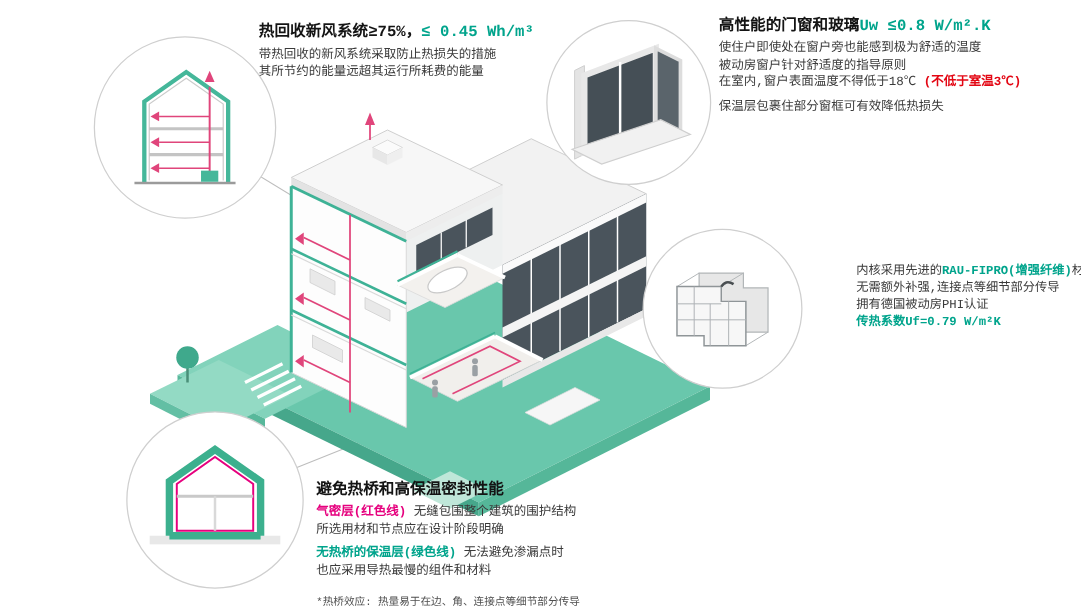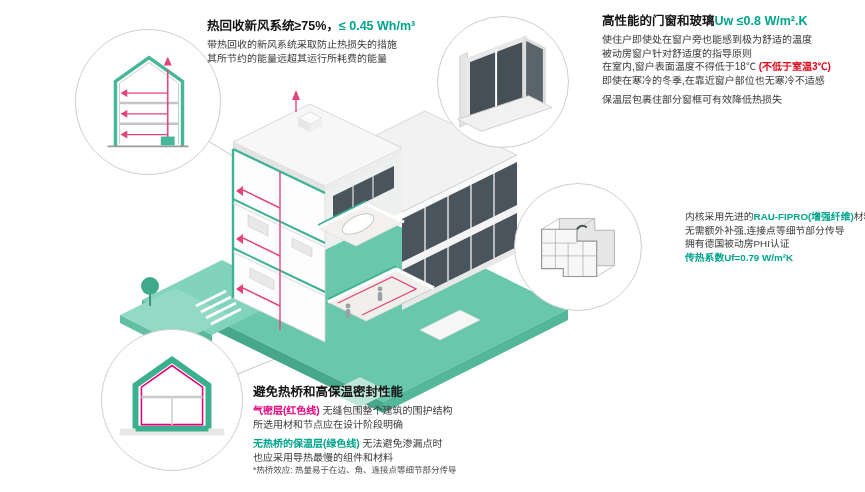--- a/index.html
+++ b/index.html
@@ -1,38 +1,38 @@
 <!DOCTYPE html>
 <html lang="zh-CN"><head>
 <meta charset="utf-8">
 <style>
   * { margin:0; padding:0; box-sizing:border-box; }
   html,body { background:#ffffff; }
   .page {
     position:relative; width:865px; height:492px; overflow:hidden;
     background:#ffffff;
-    font-family:Liberation Sans, sans-serif;
+    font-family:Liberation Mono, monospace;
   }
   svg.stage { position:absolute; left:0; top:0; z-index:1; }
   .circle {
     position:absolute; border-radius:50%; background:#fff;
     border:1px solid #cfcfcf; overflow:hidden; z-index:2;
   }
   .circle svg { width:100%; height:100%; display:block; }
   .txt {
     position:absolute; z-index:3; font-size:10px; line-height:13.5px;
     color:#3a3a3a; white-space:nowrap;
   }
   .h { font-weight:bold; font-size:12.5px; line-height:16px; color:#141414; margin-bottom:4px; }
   .green { color:#00a48c; }
   .red { color:#e30613; }
   .magenta { color:#e6007e;margin-top:12px; }
   .b { font-weight:bold; }
   .gap { height:6px; }
-  .note { font-size:8.5px; color:#4f4f4f; margin-top:0; }
+  .note { font-size:8.5px; color:#4f4f4f; margin-top:12px; }
 </style>
 </head>
 <body>
 
 <div class="page">
 
   <svg class="stage" width="865" height="492" viewBox="0 0 865 492">
 
     <g stroke="#bdbdbd" stroke-width="0.9">
       <line x1="190" y1="130" x2="272" y2="180"></line>
@@ -214,26 +214,25 @@
       <line x1="71" y1="68" x2="71" y2="96" stroke="#d9d9d9" stroke-width="2"></line>
     </svg>
   </div>
 
   <div class="txt" style="left:207px;top:18px">
     <div class="h"><span>热回收新风系统≥75%，</span><span class="green">≤ 0.45 Wh/m³</span></div>
     <div>带热回收的新风系统采取防止热损失的措施</div>
     <div>其所节约的能量远超其运行所耗费的能量</div>
   </div>
 
-  <div class="txt" style="left:602px;top:13px">
+  <div class="txt" style="left:575px;top:13px">
     <div class="h"><span>高性能的门窗和玻璃</span><span class="green">Uw ≤0.8 W/m².K</span></div>
     <div>使住户即使处在窗户旁也能感到极为舒适的温度</div>
     <div>被动房窗户针对舒适度的指导原则</div>
     <div><span>在室内,窗户表面温度不得低于18℃ </span><span class="red b">(不低于室温3℃)</span></div>
-    <div>即使在寒冷的冬季,在靠近窗户部位也无寒冷不适感</div>
     <div class="gap"></div>
     <div>保温层包裹住部分窗框可有效降低热损失</div>
   </div>
 
   <div class="txt" style="left:685px;top:210px;font-size:9.8px">
     <div><span>内核采用先进的</span><span class="green b">RAU-FIPRO(增强纤维)</span><span>材料</span></div>
     <div>无需额外补强,连接点等细节部分传导</div>
     <div>拥有德国被动房PHI认证</div>
     <div class="green b">传热系数Uf=0.79 W/m²K</div>
   </div>

